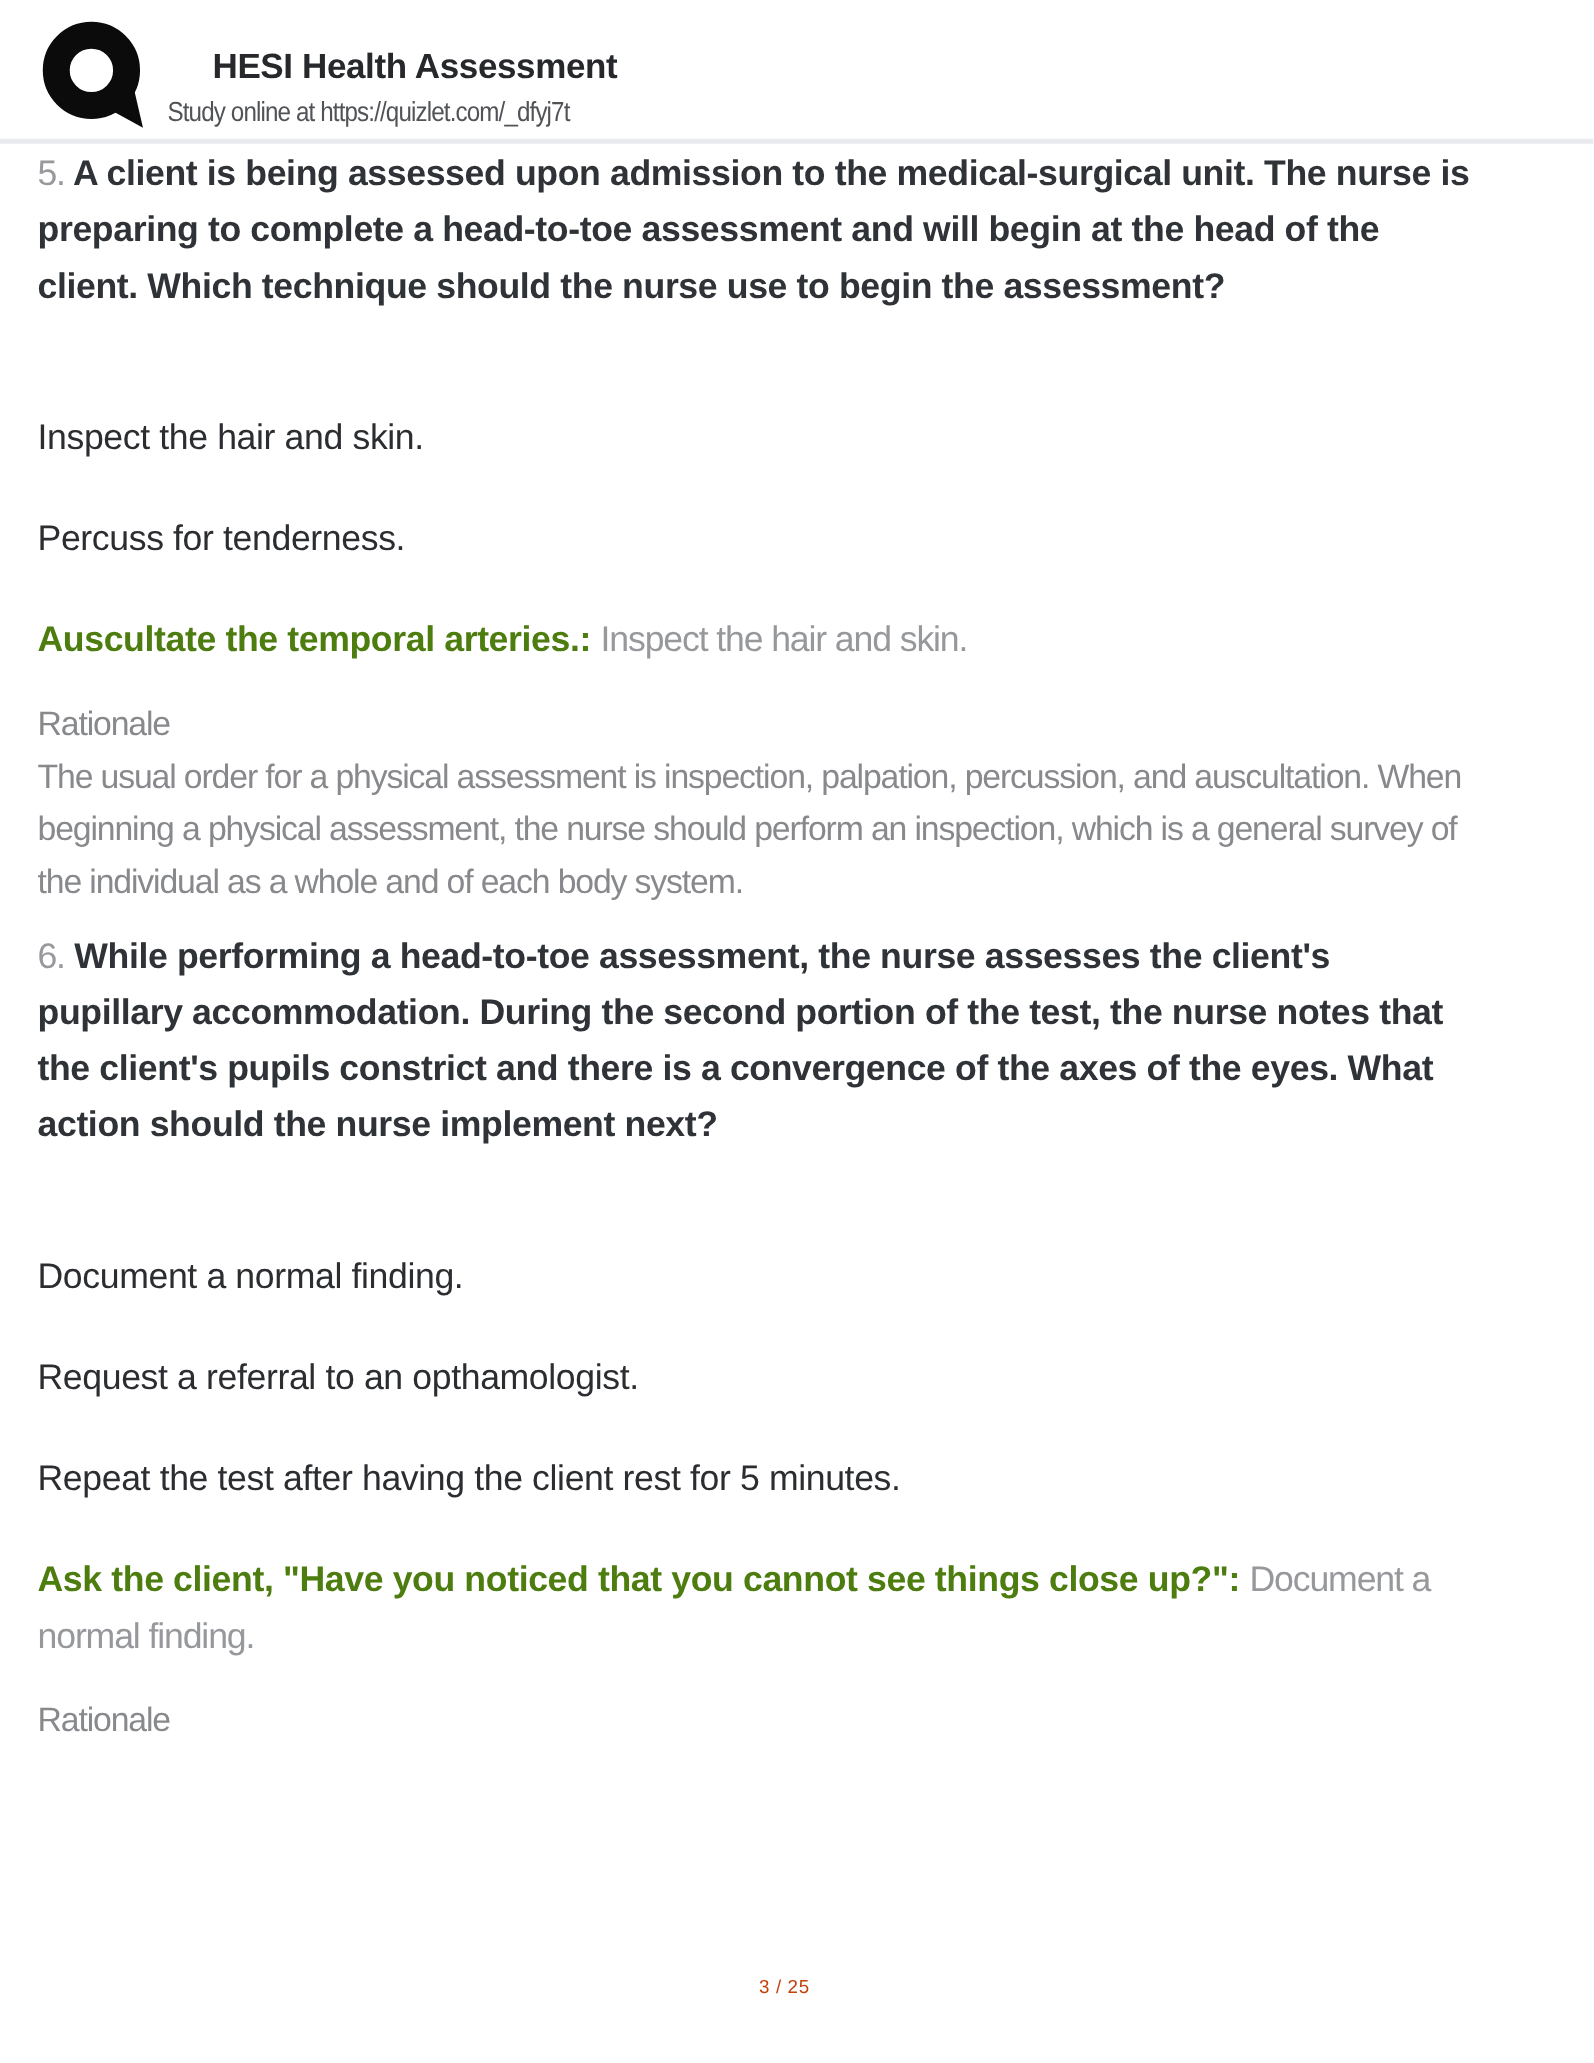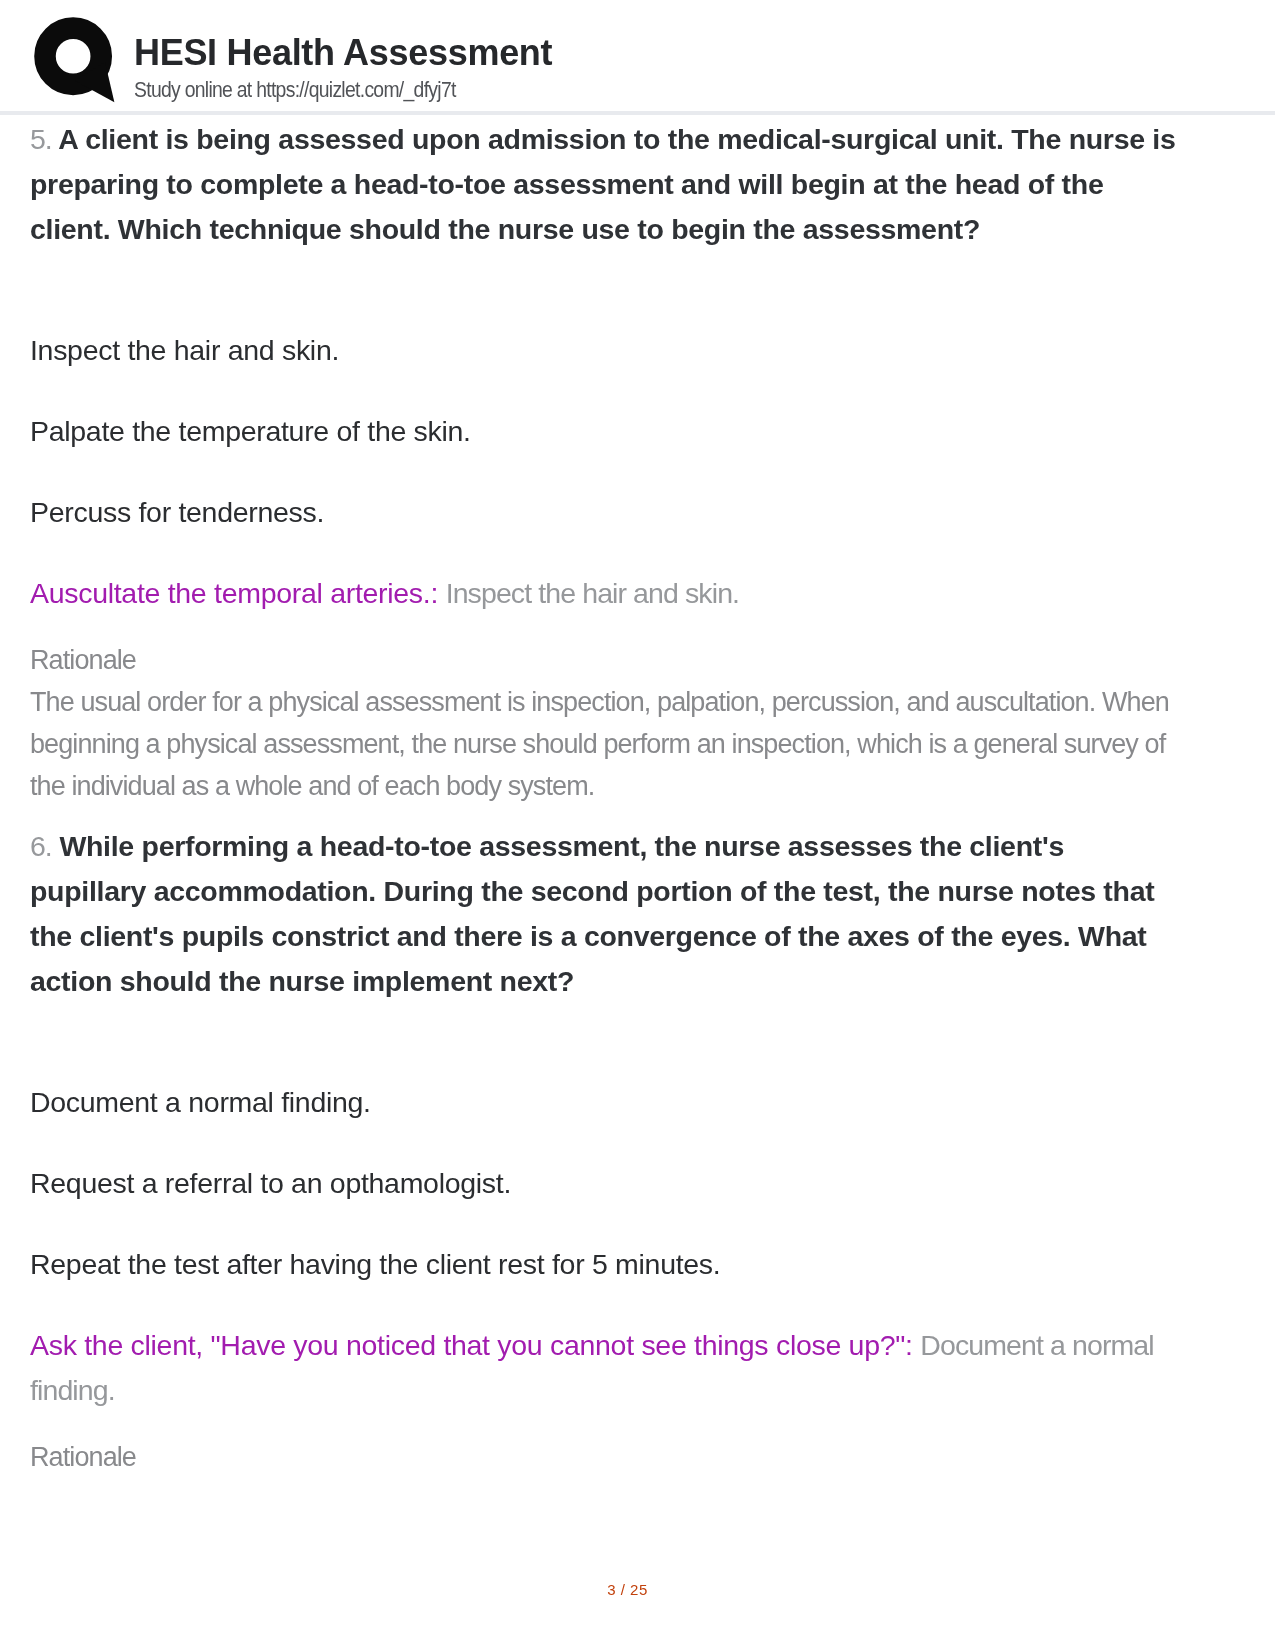--- a/index.html
+++ b/index.html
@@ -17,25 +17,26 @@
   .header {
     display: flex;
     align-items: flex-start;
     padding: 15px 0 0 30px;
     height: 112px;
   }
   .logo { width: 90px; height: 90px; flex: 0 0 auto; }
   .logo svg { width: 90px; height: 90px; display: block; }
   .head-text { margin-left: 14px; padding-top: 21px; }
   .title {
-    font-size: 36px;
+    font-size: 28px;
     font-weight: 700;
     color: #26282b;
     letter-spacing: -0.3px;
     line-height: 34px;
+    margin-left: 36px;
   }
   .subtitle {
     display: inline-block;
     margin-top: 7px;
     font-size: 22px;
     font-weight: 400;
     color: #515357;
     letter-spacing: -0.8px;
     text-decoration: none;
     transform: scaleX(0.88);
@@ -70,21 +71,21 @@
   }
   .option {
     margin: 36px 0 0 0;
     font-size: 28.5px;
     line-height: 45px;
     font-weight: 400;
     color: #2b2d30;
     letter-spacing: -0.3px;
   }
   .option.first { margin-top: 76px; }
-  .opt-bold { font-weight: 400; color: #a21caf; }
+  .opt-bold { font-weight: 700; color: #4d7c0f; }
   .light {
     font-weight: 400;
     color: #96989b;
     letter-spacing: -0.9px;
   }
   .rationale {
     margin-top: 23px;
     font-size: 27px;
     line-height: 42px;
     font-weight: 400;
@@ -124,21 +125,20 @@
     </div>
   </header>
   <div class="divider"></div>
 
   <main class="content">
 
     <p class="q-para"><span class="q-num">5.</span>
       <span>A client is being assessed upon admission to the medical-surgical unit. The nurse is preparing to complete a head-to-toe assessment and will begin at the head of the client. Which technique should the nurse use to begin the assessment?</span></p>
 
     <p class="option first">Inspect the hair and skin.</p>
-    <p class="option">Palpate the temperature of the skin.</p>
     <p class="option">Percuss for tenderness.</p>
     <p class="option"><span class="opt-bold">Auscultate the temporal arteries.:</span>
       <span class="light">Inspect the hair and skin.</span></p>
 
     <div class="rationale">
       <span class="rationale-label">Rationale</span>
       <span class="rationale-text">The usual order for a physical assessment is inspection, palpation, percussion, and auscultation. When beginning a physical assessment, the nurse should perform an inspection, which is a general survey of the individual as a whole and of each body system.</span>
     </div>
 
     <p class="q-para second"><span class="q-num">6.</span>

